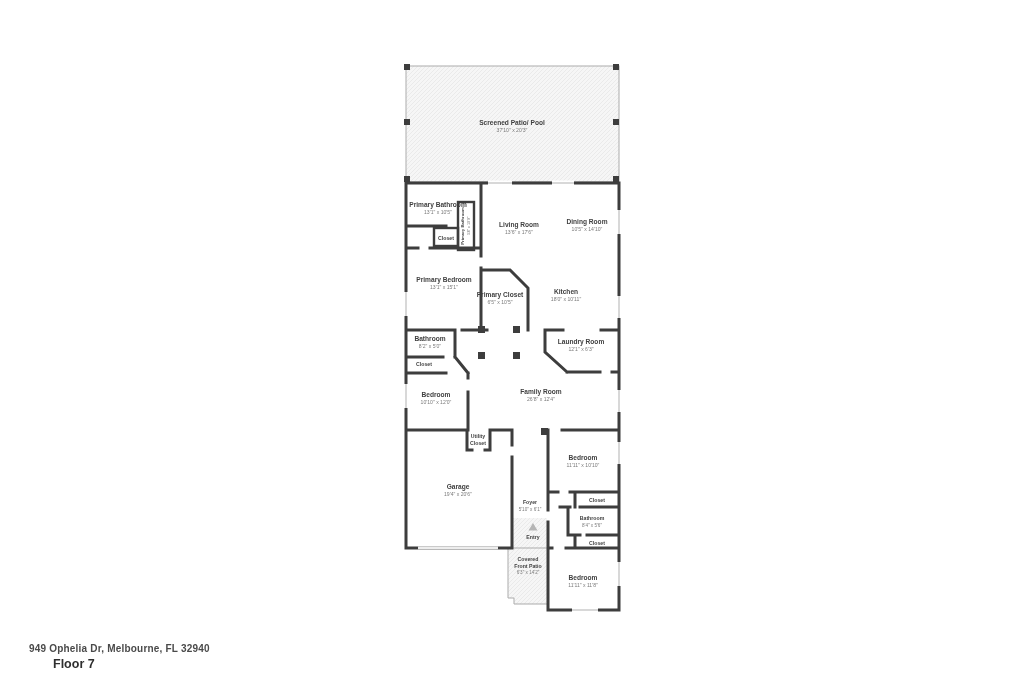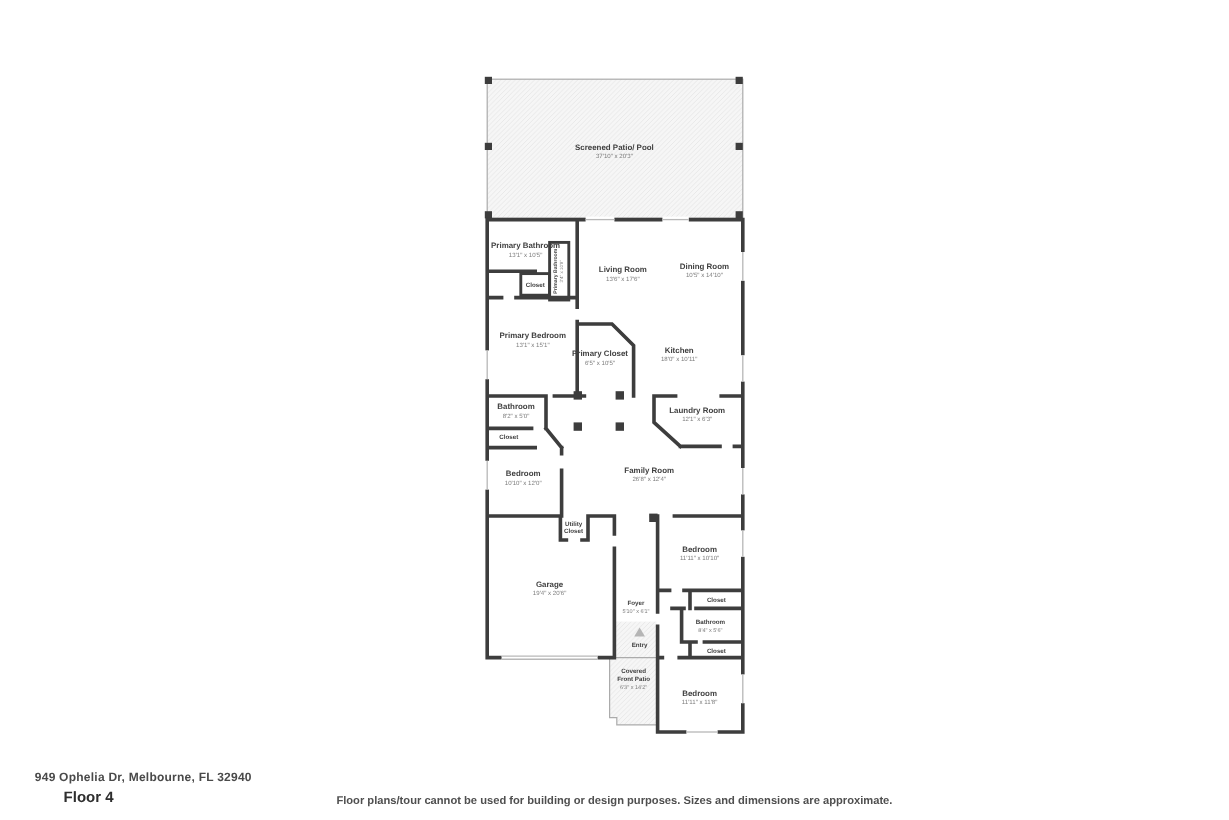--- a/index.html
+++ b/index.html
@@ -211,16 +211,15 @@
     <text x="528" y="567.5" class="rn-s">Front Patio</text>
     <text x="528" y="574" class="rd-s">6'3" x 14'2"</text>
   </g>
   <g>
     <text x="583" y="580" class="rn">Bedroom</text>
     <text x="583" y="587" class="rd">11'11" x 11'8"</text>
   </g>
 </svg>
 
 <div class="address">949 Ophelia Dr, Melbourne, FL 32940</div>
-<div class="floor-label">Floor 4</div>
-<div class="disclaimer">Floor plans/tour cannot be used for building or design purposes. Sizes and dimensions are approximate.</div>
+<div class="floor-label">Floor 7</div>
 
 </div>
 
 </body></html>

